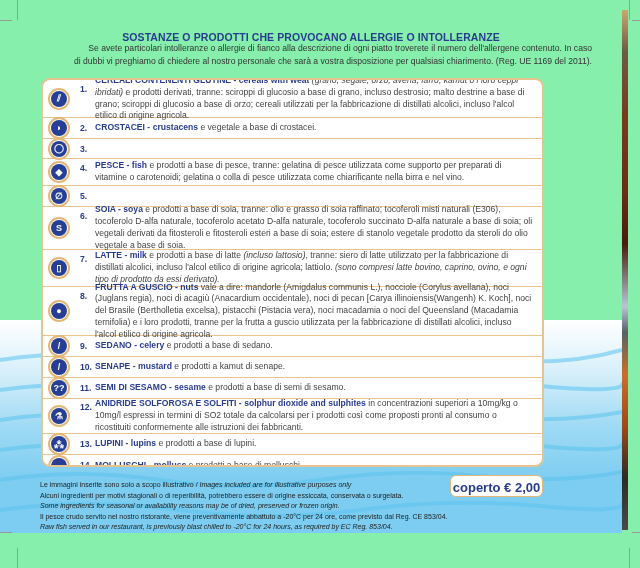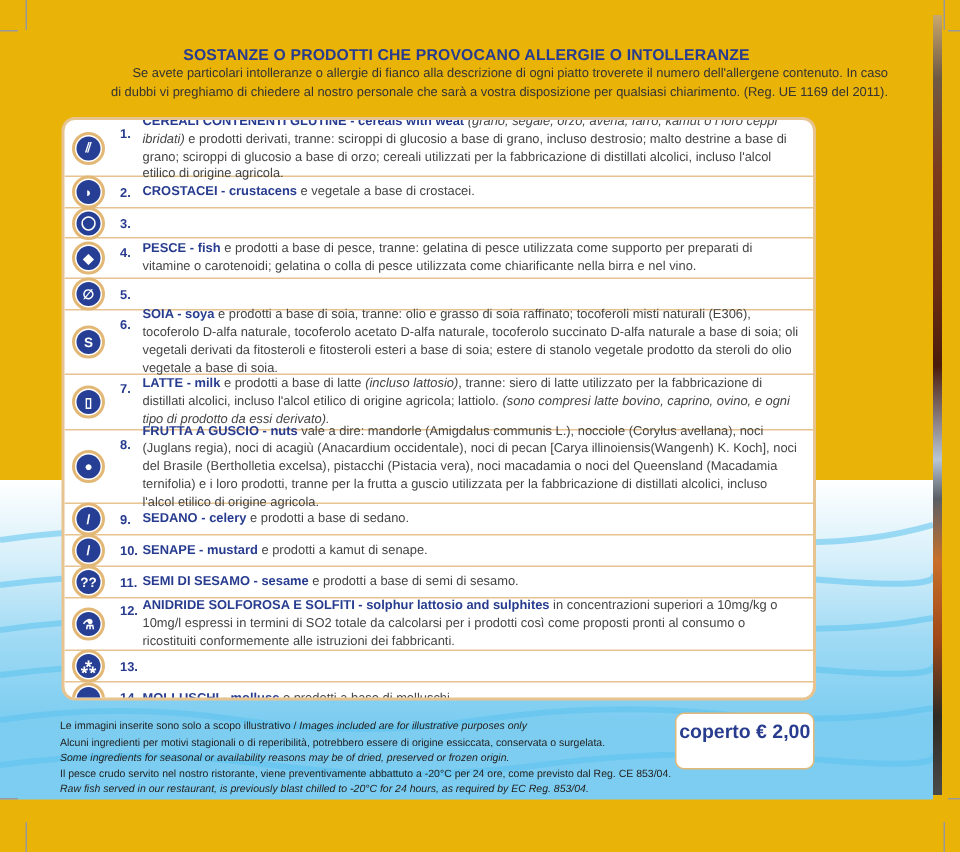--- a/index.html
+++ b/index.html
@@ -1,39 +1,39 @@
 <!DOCTYPE html>
 <html><head>
 <meta charset="utf-8">
 <style>
   * { box-sizing: border-box; margin: 0; padding: 0; }
   html, body { width: 640px; height: 568px; overflow: hidden; background: #fff; }
   body { font-family: "Liberation Sans", sans-serif; color: #333; position: relative; }
-  .page { position: absolute; left: 0; top: 0; width: 640px; height: 568px; background: #eab308; }
+  .page { position: absolute; left: 0; top: 0; width: 640px; height: 568px; background: #86efac; }
   .sea { position: absolute; left: 0; top: 320px; width: 622px; height: 213px;
     background: linear-gradient(to bottom, rgba(255,255,255,1) 0%, #d6effa 25%, #9fdaf4 50%, #7dcdf1 75%, #7ccdf1 100%); }
   .sea svg { position: absolute; left: 0; top: 0; }
   .photo-strip { position: absolute; left: 622px; top: 10px; width: 6px; height: 520px;
     background: linear-gradient(to bottom, #c9a86d 0%, #6f5a44 8%, #7a3a1e 20%, #6b2d12 35%, #4a1c0c 45%, #b8c6d6 57%, #5a5f66 62%, #c8702a 70%, #a04818 80%, #2e2a24 90%, #4a4a4a 100%); }
   .crop { position: absolute; background: #999; }
   .title { position: absolute; top: 31px; left: 0; width: 622px; text-align: center; font-weight: bold; color: #283c8f; font-size: 10.5px; letter-spacing: 0.1px; }
   .intro { position: absolute; top: 42px; left: 30px; width: 562px; text-align: right; font-size: 8.6px; line-height: 12.5px; color: #333; }
   .box { position: absolute; left: 41px; top: 78px; width: 503px; height: 389px; background: #fff; border: 2px solid #e7c48f; border-radius: 9px; overflow: hidden; }
   .row { position: relative; border-bottom: 1px solid #e7c48f; display: flex; align-items: center; }
   .row:last-child { border-bottom: none; }
   .icon { position: absolute; left: 5px; width: 22px; height: 22px; border-radius: 50%; background: #fff; border: 2px solid #e3b877; display: flex; align-items: center; justify-content: center; }
   .icon .inner { width: 16px; height: 16px; border-radius: 50%; background: #263f94; display: flex; align-items: center; justify-content: center; color: #fff; font-size: 9px; font-weight: bold; line-height: 1; }
   .num { position: absolute; left: 37px; font-weight: bold; color: #283c8f; font-size: 8.6px; }
   .txt { margin-left: 52px; margin-right: 8px; font-size: 8.6px; line-height: 11.8px; color: #444; }
   .txt .name { font-weight: bold; color: #283c8f; }
   .txt .en { font-weight: bold; color: #283c8f; }
   .txt .it { font-style: italic; }
   .foot { position: absolute; left: 40px; font-size: 7px; color: #222; line-height: 9.5px; }
   .foot .i { font-style: italic; }
-  .coperto { position: absolute; left: 450px; top: 475px; width: 93px; height: 38px; background: #fff; border: 1.5px solid #e3b877; border-radius: 6px; text-align: center; line-height: 24px; font-weight: bold; color: #283c8f; font-size: 13px; }
+  .coperto { position: absolute; left: 450px; top: 475px; width: 93px; height: 22px; background: #fff; border: 1.5px solid #e3b877; border-radius: 6px; text-align: center; line-height: 24px; font-weight: bold; color: #283c8f; font-size: 13px; }
 </style>
 </head>
 <body>
 
 <div class="page">
   <div class="sea">
     <svg width="622" height="213" viewBox="0 0 622 213">
       <g fill="none" stroke="#5cc3ef" stroke-width="4" opacity="0.55">
         <path d="M0 40 Q80 28 160 40 T320 40 T480 38 T622 30"></path>
         <path d="M0 70 Q90 58 180 70 T360 70 T540 66 T622 62"></path>
@@ -134,27 +134,28 @@
           <div class="inner">??</div>
         </div>
         <div class="num" style="top:5px">11.</div>
         <div class="txt"><span class="name">SEMI DI SESAMO</span><span class="name"> - </span><span class="en">sesame</span><span> e prodotti a base di semi di sesamo.</span></div>
       </div>
       <div class="row" style="height: 35px;">
         <div class="icon">
           <div class="inner">⚗</div>
         </div>
         <div class="num" style="top:3px">12.</div>
-        <div class="txt"><span class="name">ANIDRIDE SOLFOROSA E SOLFITI</span><span class="name"> - </span><span class="en">solphur lattosio and sulphites</span><span> in concentrazioni superiori a 10mg/kg o 10mg/l espressi in termini di SO2 totale da calcolarsi per i prodotti così come proposti pronti al consumo o ricostituiti conformemente alle istruzioni dei fabbricanti.</span></div>
+        <div class="txt"><span class="name">ANIDRIDE SOLFOROSA E SOLFITI</span><span class="name"> - </span><span class="en">solphur dioxide and sulphites</span><span> in concentrazioni superiori a 10mg/kg o 10mg/l espressi in termini di SO2 totale da calcolarsi per i prodotti così come proposti pronti al consumo o ricostituiti conformemente alle istruzioni dei fabbricanti.</span></div>
       </div>
       <div class="row" style="height: 21px;">
         <div class="icon">
           <div class="inner">⁂</div>
         </div>
         <div class="num" style="top:5px">13.</div>
+        <div class="txt"><span class="name">LUPINI</span><span class="name"> - </span><span class="en">lupins</span><span> e prodotti a base di lupini.</span></div>
       </div>
       <div class="row" style="height: 21px;">
         <div class="icon">
           <div class="inner">◒</div>
         </div>
         <div class="num" style="top:5px">14.</div>
         <div class="txt"><span class="name">MOLLUSCHI</span><span class="name"> - </span><span class="en">mollusc</span><span> e prodotti a base di molluschi.</span></div>
       </div>
     </div>
 

